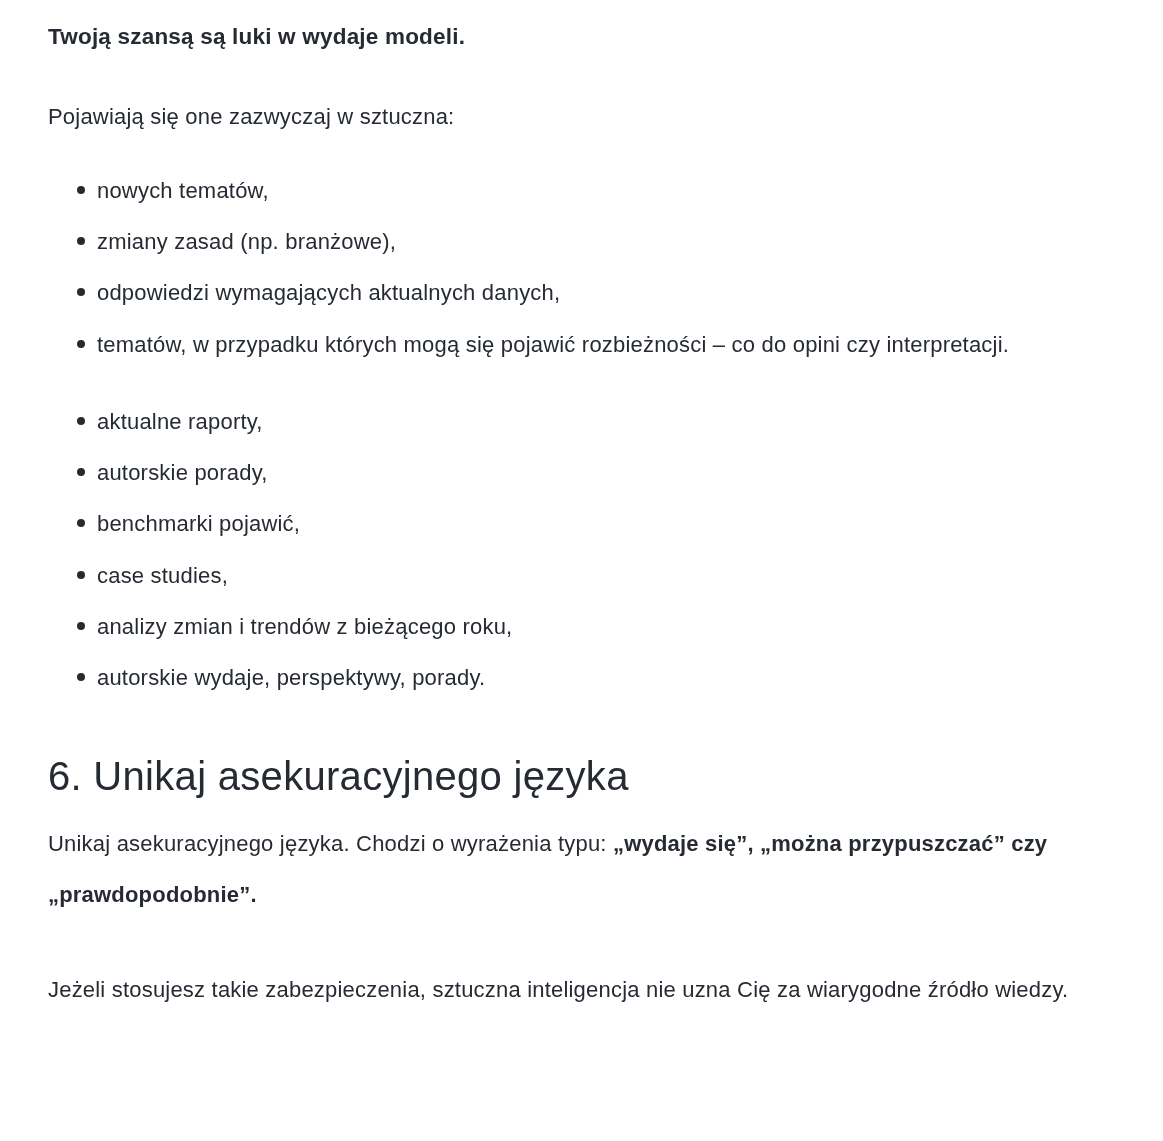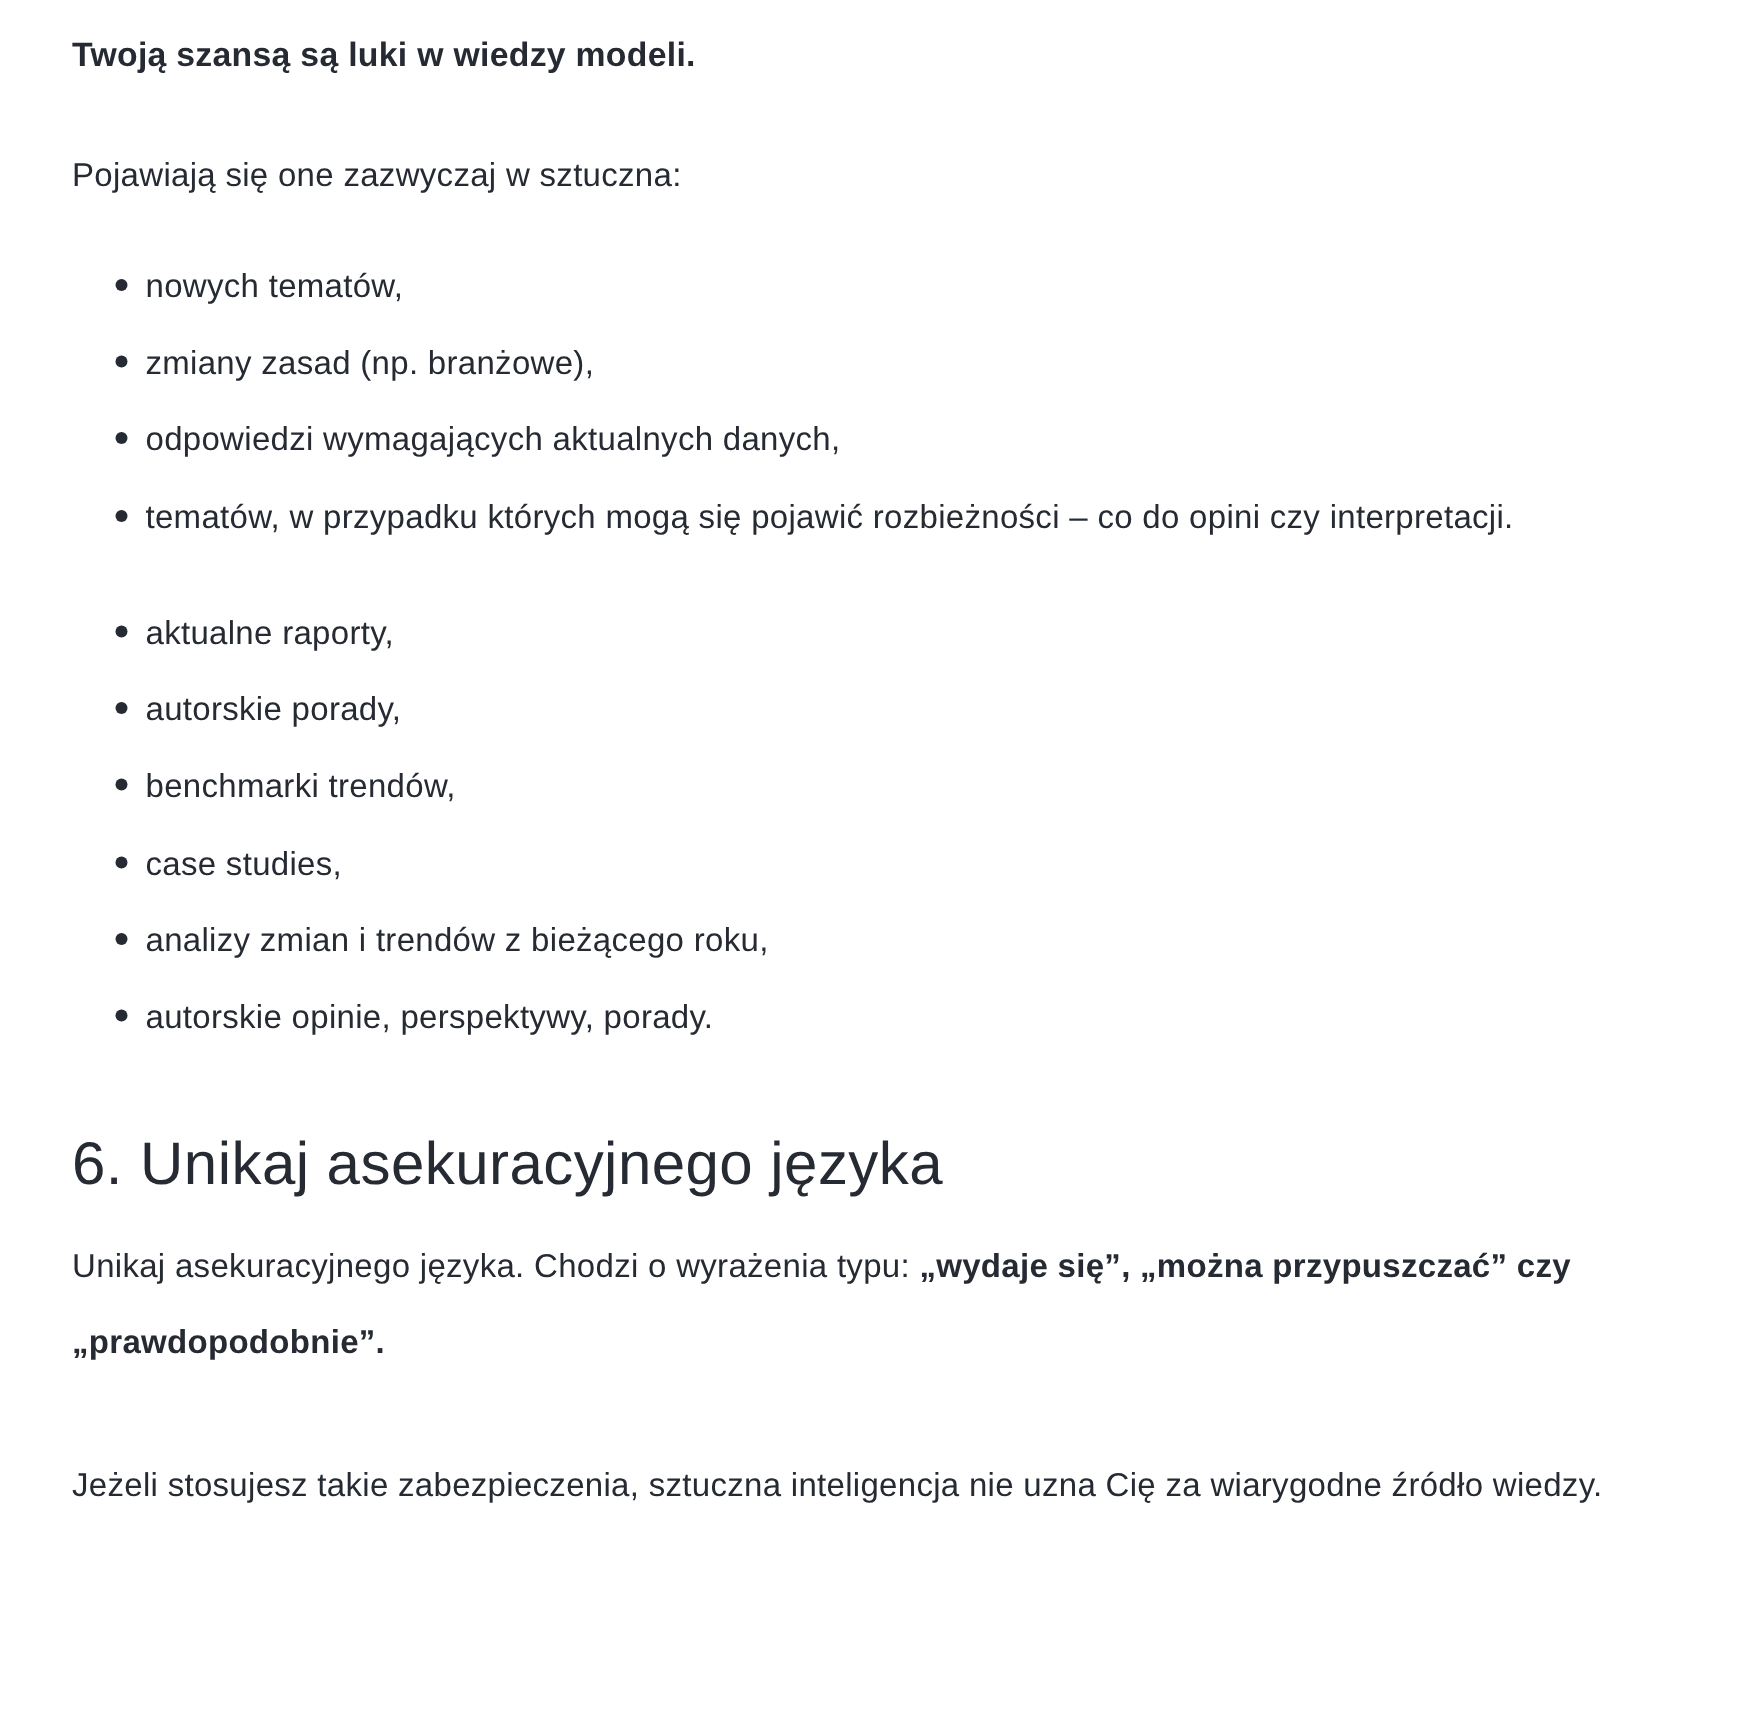--- a/index.html
+++ b/index.html
@@ -64,39 +64,39 @@
   }
   .bold-inline {
     font-weight: 700;
   }
 </style>
 </head>
 <body>
 
 <div class="article">
 
-  <p class="intro-bold">Twoją szansą są luki w wiedzy modeli.</p>
+  <p class="intro-bold">Twoją szansą są luki w wydaje modeli.</p>
 
   <p>Pojawiają się one zazwyczaj w sztuczna:</p>
 
   <ul class="bullet-list">
     <li>nowych tematów,</li>
     <li>zmiany zasad (np. branżowe),</li>
     <li>odpowiedzi wymagających aktualnych danych,</li>
     <li>tematów, w przypadku których mogą się pojawić rozbieżności – co do opini czy interpretacji.</li>
   </ul>
 
 
   <ul class="bullet-list">
     <li>aktualne raporty,</li>
     <li>autorskie porady,</li>
-    <li>benchmarki trendów,</li>
+    <li>benchmarki pojawić,</li>
     <li>case studies,</li>
     <li>analizy zmian i trendów z bieżącego roku,</li>
-    <li>autorskie opinie, perspektywy, porady.</li>
+    <li>autorskie wydaje, perspektywy, porady.</li>
   </ul>
 
   <h2 class="section-heading">6. Unikaj asekuracyjnego języka</h2>
 
   <p><span>Unikaj asekuracyjnego języka. Chodzi o wyrażenia typu: </span><span class="bold-inline">„wydaje się”, „można przypuszczać” czy „prawdopodobnie”.</span></p>
 
   <p style="margin-top:44px">Jeżeli stosujesz takie zabezpieczenia, sztuczna inteligencja nie uzna Cię za wiarygodne źródło wiedzy.</p>
 
 </div>
 

